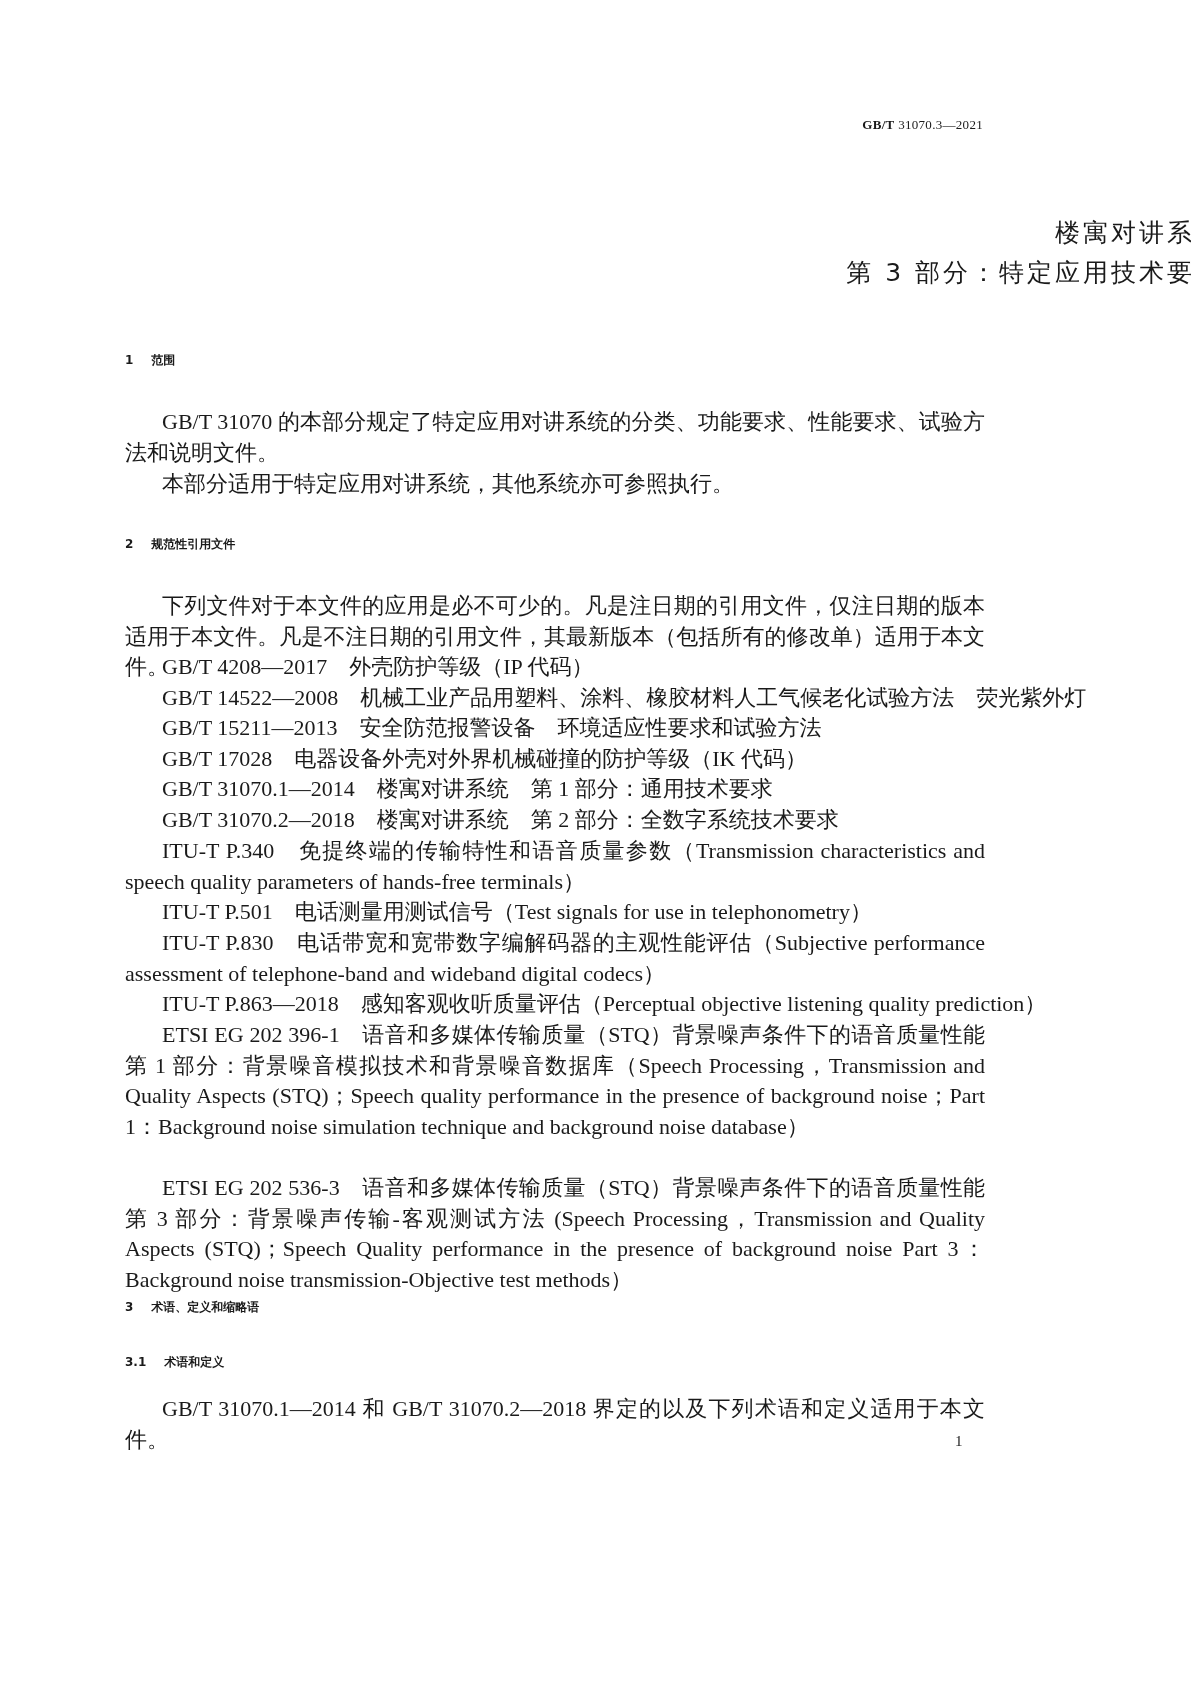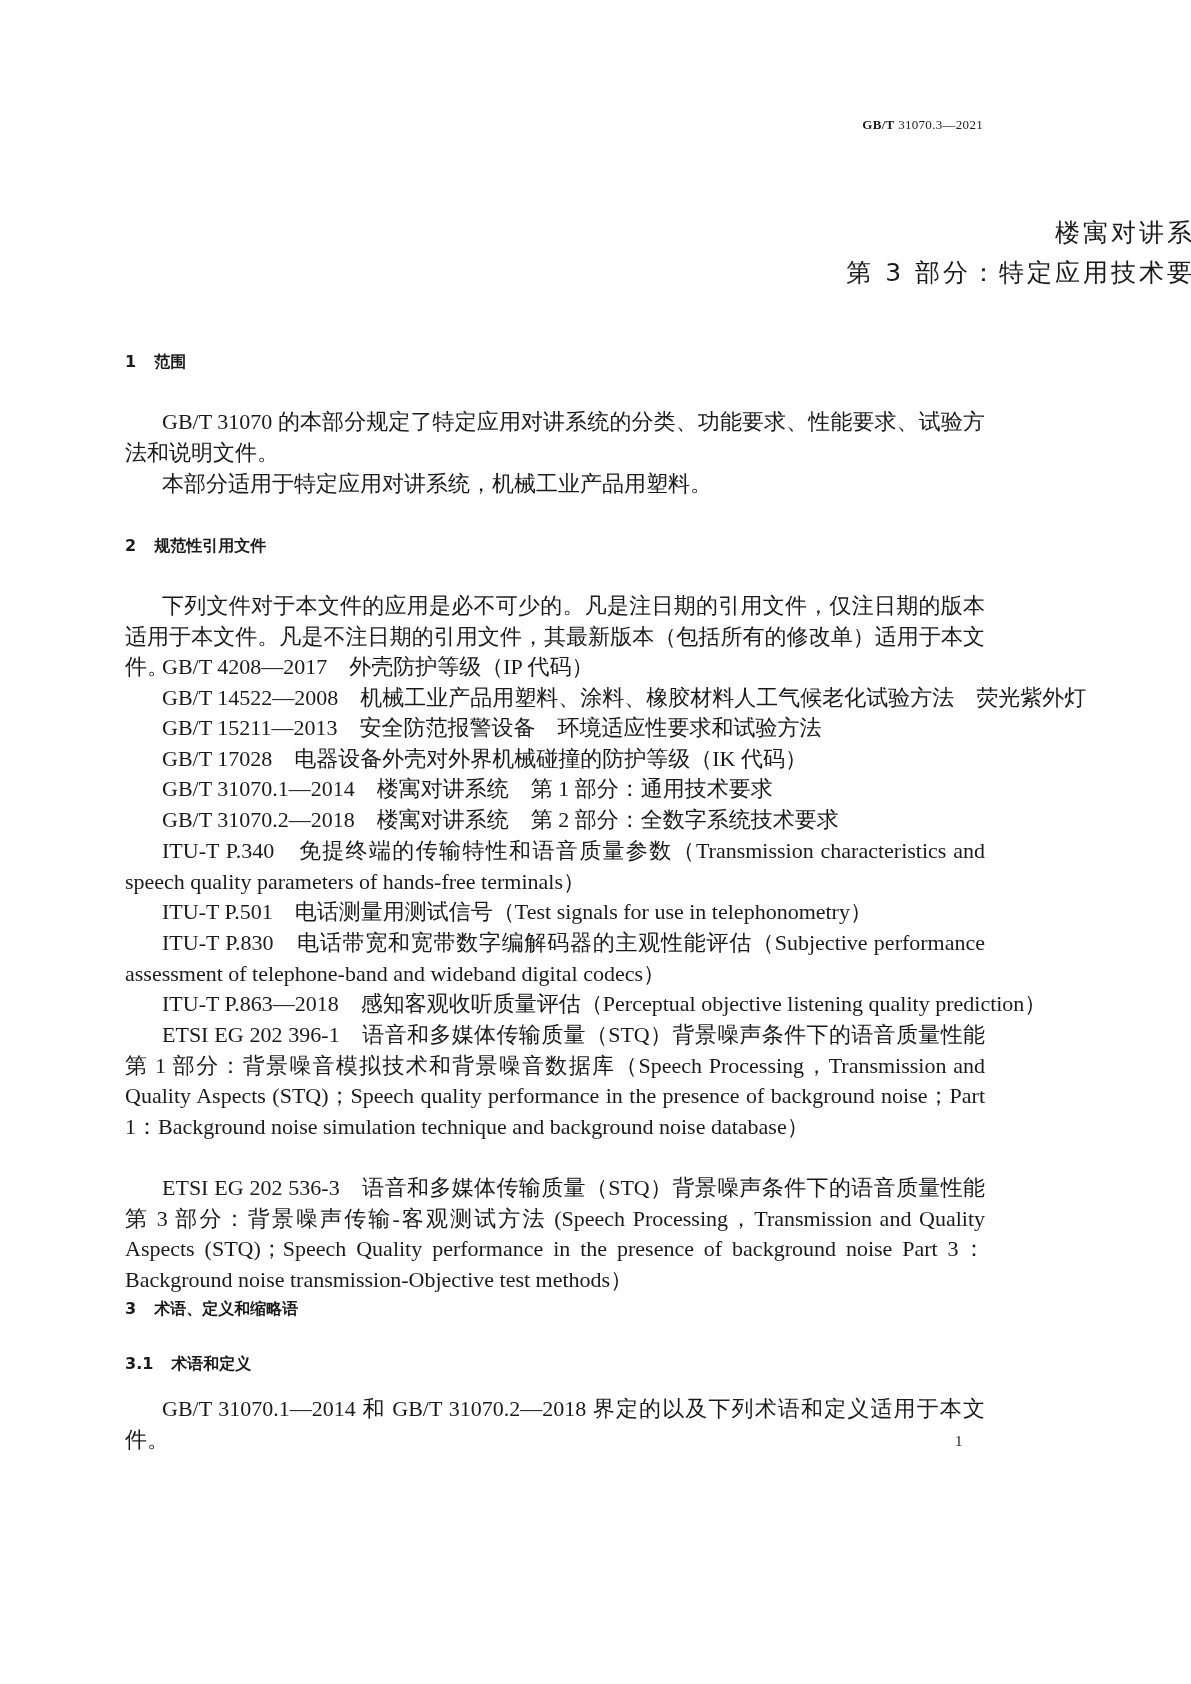--- a/index.html
+++ b/index.html
@@ -17,21 +17,21 @@
     position: absolute; left: 0; width: 1191px; text-align: right;
     font-family: "DejaVu Sans", sans-serif; font-size: 25px; letter-spacing: 3px; margin-left: 32px;
   }
   .title1 { top: 216px; }
   .title2 { top: 256px; }
   .content {
     position: absolute; left: 125px; width: 860px; top: 0;
   }
   .h {
     position: absolute; left: 0;
-    font-family: "DejaVu Sans", sans-serif; font-size: 16px; font-weight: bold;
+    font-family: "DejaVu Sans", sans-serif; font-size: 12px; font-weight: bold;
     white-space: nowrap;
   }
   .h .num { display: inline-block; }
   .p {
     position: absolute; left: 0; width: 860px;
     font-family: "Liberation Serif", "DejaVu Serif", serif; font-size: 22px;
     line-height: 30.6px; text-align: justify; text-align-last: left;
   }
   .indent { text-indent: 37px; }
   .ref { white-space: nowrap; }
@@ -48,21 +48,21 @@
 
 <div class="title title1">楼寓对讲系统</div>
 <div class="title title2">第 3 部分：特定应用技术要求</div>
 
 <div class="content">
 
   <div class="h" style="top:352px;">
     <span class="num">1</span><span class="gap"></span><span>范围</span>
   </div>
   <div class="p indent" style="top:407px;">GB/T 31070 的本部分规定了特定应用对讲系统的分类、功能要求、性能要求、试验方法和说明文件。</div>
-  <div class="p indent" style="top:469px;">本部分适用于特定应用对讲系统，机械工业产品用塑料。</div>
+  <div class="p indent" style="top:469px;">本部分适用于特定应用对讲系统，其他系统亦可参照执行。</div>
 
   <div class="h" style="top:536px;">
     <span class="num">2</span><span class="gap"></span><span>规范性引用文件</span>
   </div>
   <div class="p indent" style="top:591px;">下列文件对于本文件的应用是必不可少的。凡是注日期的引用文件，仅注日期的版本适用于本文件。凡是不注日期的引用文件，其最新版本（包括所有的修改单）适用于本文件。</div>
 
   <div class="p indent ref" style="top:652px;"><span>GB/T 4208—2017</span>　<span>外壳防护等级（IP 代码）</span></div>
   <div class="p indent ref" style="top:683px;"><span>GB/T 14522—2008</span>　<span>机械工业产品用塑料、涂料、橡胶材料人工气候老化试验方法　荧光紫外灯</span></div>
   <div class="p indent ref" style="top:713px;"><span>GB/T 15211—2013</span>　<span>安全防范报警设备　环境适应性要求和试验方法</span></div>
   <div class="p indent ref" style="top:744px;"><span>GB/T 17028</span>　<span>电器设备外壳对外界机械碰撞的防护等级（IK 代码）</span></div>

